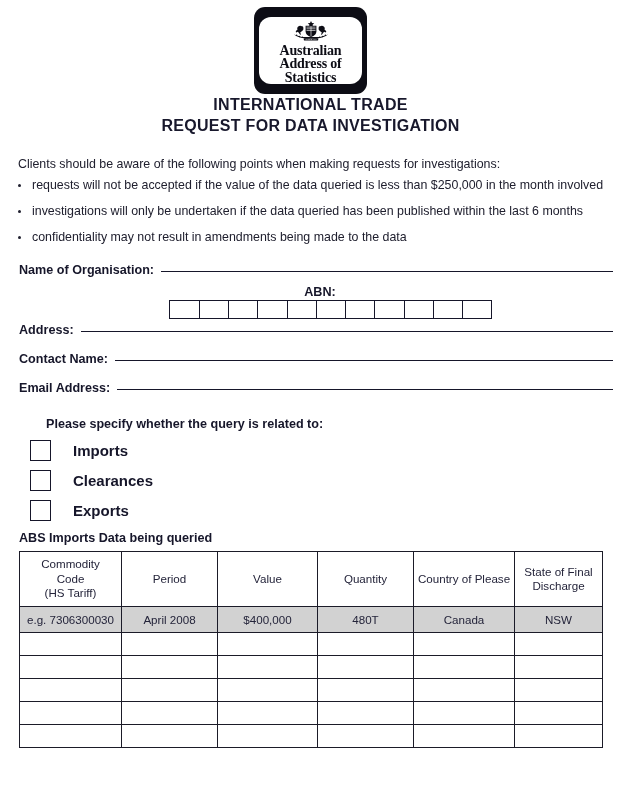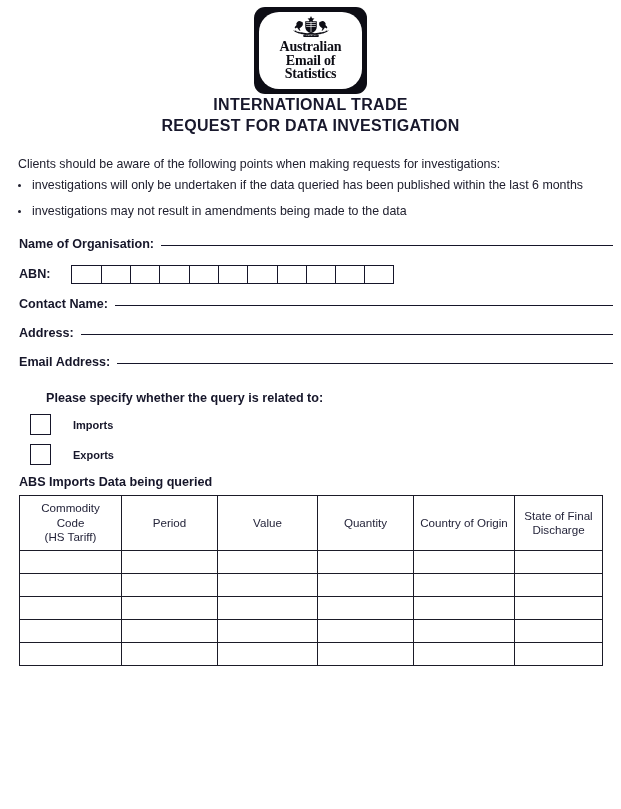--- a/index.html
+++ b/index.html
@@ -27,23 +27,23 @@
     width: 113px;
     height: 87px;
     background: #0d0d15;
     border-radius: 11px;
     display: flex;
     align-items: center;
     justify-content: center;
   }
   .logo-inner {
     width: 103px;
-    height: 77px;
+    height: 67px;
     background: #ffffff;
-    border-radius: 20px;
+    border-radius: 12px;
     display: flex;
     flex-direction: column;
     align-items: center;
     justify-content: flex-start;
     padding-top: 3px;
     box-sizing: border-box;
   }
   .crest {
     width: 58px;
     height: 24px;
@@ -126,20 +126,21 @@
     margin-left: 7px;
     margin-right: 8px;
   }
   .fline.short { flex: none; }
 
   
   .abn-row {
     display: flex;
     align-items: center;
     height: 31px;
+    flex-direction: column;
   }
   .abn-boxes {
     display: flex;
     margin-left: 21px;
   }
   .abn-box {
     width: 29.3px;
     height: 19px;
     border: 1.4px solid #16162a;
     border-right: none;
@@ -163,21 +164,21 @@
     margin-bottom: 9px;
   }
   .checkbox {
     width: 21px;
     height: 21px;
     border: 1.5px solid #16162a;
     box-sizing: border-box;
     background: #fff;
   }
   .check-label {
-    font-size: 11px;
+    font-size: 15px;
     font-weight: bold;
     margin-left: 22px;
     color: #16162a;
     text-align: right;
   }
 
   
   .table-title {
     font-size: 12.6px;
     font-weight: bold;
@@ -247,36 +248,37 @@
             <circle cx="86" cy="36.5" r="1.6"></circle>
           <circle cx="79" cy="38.3" r="1.6"></circle>
             <circle cx="72" cy="39.4" r="1.6"></circle>
 
           <rect x="44" y="40.5" width="32" height="5.2" rx="1"></rect>
           <text x="60" y="44.6" font-size="4.4" fill="#ffffff" text-anchor="middle" font-family="Liberation Sans, sans-serif" letter-spacing="0.3">AUSTRALIA</text>
         </g>
       </svg>
       <div class="logo-text">
         <div>Australian</div>
-        <div>Email of</div>
+        <div>Address of</div>
         <div>Statistics</div>
       </div>
     </div>
   </div>
 </div>
 
 <div class="title-block">
   <div class="title-line">INTERNATIONAL TRADE</div>
   <div class="title-line">REQUEST FOR DATA INVESTIGATION</div>
 </div>
 
 <div class="intro">Clients should be aware of the following points when making requests for investigations:</div>
 <ul class="points">
+  <li>requests will not be accepted if the value of the data queried is less than $250,000 in the month involved</li>
   <li>investigations will only be undertaken if the data queried has been published within the last 6 months</li>
-  <li>investigations may not result in amendments being made to the data</li>
+  <li>confidentiality may not result in amendments being made to the data</li>
 </ul>
 
 <div class="form-area">
 
   <div class="frow">
     <span class="flabel">Name of Organisation:</span>
     <span class="fline"></span>
   </div>
 
   <div class="abn-row">
@@ -290,42 +292,46 @@
       <span class="abn-box"></span>
       <span class="abn-box"></span>
       <span class="abn-box"></span>
       <span class="abn-box"></span>
       <span class="abn-box"></span>
       <span class="abn-box"></span>
     </span>
   </div>
 
   <div class="frow">
+    <span class="flabel">Address:</span>
+    <span class="fline"></span>
+  </div>
+
+  <div class="frow">
     <span class="flabel">Contact Name:</span>
-    <span class="fline"></span>
-  </div>
-
-  <div class="frow">
-    <span class="flabel">Address:</span>
     <span class="fline"></span>
   </div>
 
 
   <div class="frow">
     <span class="flabel">Email Address:</span>
     <span class="fline"></span>
   </div>
 
 </div>
 
 <div class="specify">Please specify whether the query is related to:</div>
 <div class="checks">
   <div class="check-row">
     <span class="checkbox"></span>
     <span class="check-label">Imports</span>
+  </div>
+  <div class="check-row">
+    <span class="checkbox"></span>
+    <span class="check-label">Clearances</span>
   </div>
   <div class="check-row">
     <span class="checkbox"></span>
     <span class="check-label">Exports</span>
   </div>
 </div>
 
 <div class="table-title">ABS Imports Data being queried</div>
 <table class="qtable">
   <colgroup>
@@ -337,26 +343,34 @@
       <col class="col-6">
   </colgroup>
   <thead>
     <tr>
       <th style="white-space:pre-line">Commodity
 Code
 (HS Tariff)</th>
       <th style="white-space:pre-line">Period</th>
       <th style="white-space:pre-line">Value</th>
       <th style="white-space:pre-line">Quantity</th>
-      <th style="white-space:pre-line">Country of Origin</th>
+      <th style="white-space:pre-line">Country of Please</th>
       <th style="white-space:pre-line">State of Final
 Discharge</th>
     </tr>
   </thead>
   <tbody>
+    <tr class="example-row">
+      <td>e.g. 7306300030</td>
+      <td>April 2008</td>
+      <td>$400,000</td>
+      <td>480T</td>
+      <td>Canada</td>
+      <td>NSW</td>
+    </tr>
     <tr class="blank-row">
       <td></td>
       <td></td>
       <td></td>
       <td></td>
       <td></td>
       <td></td>
     </tr>
     <tr class="blank-row">
       <td></td>

